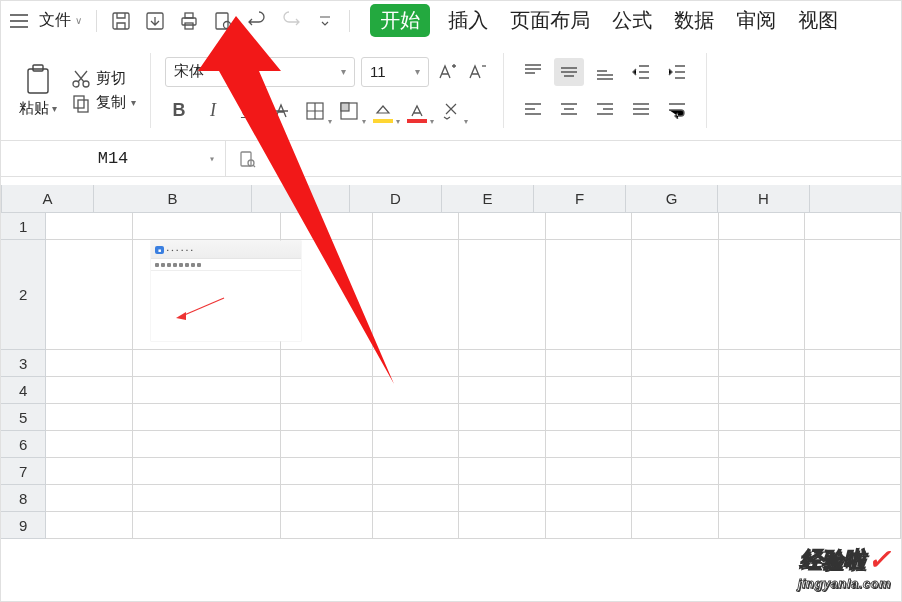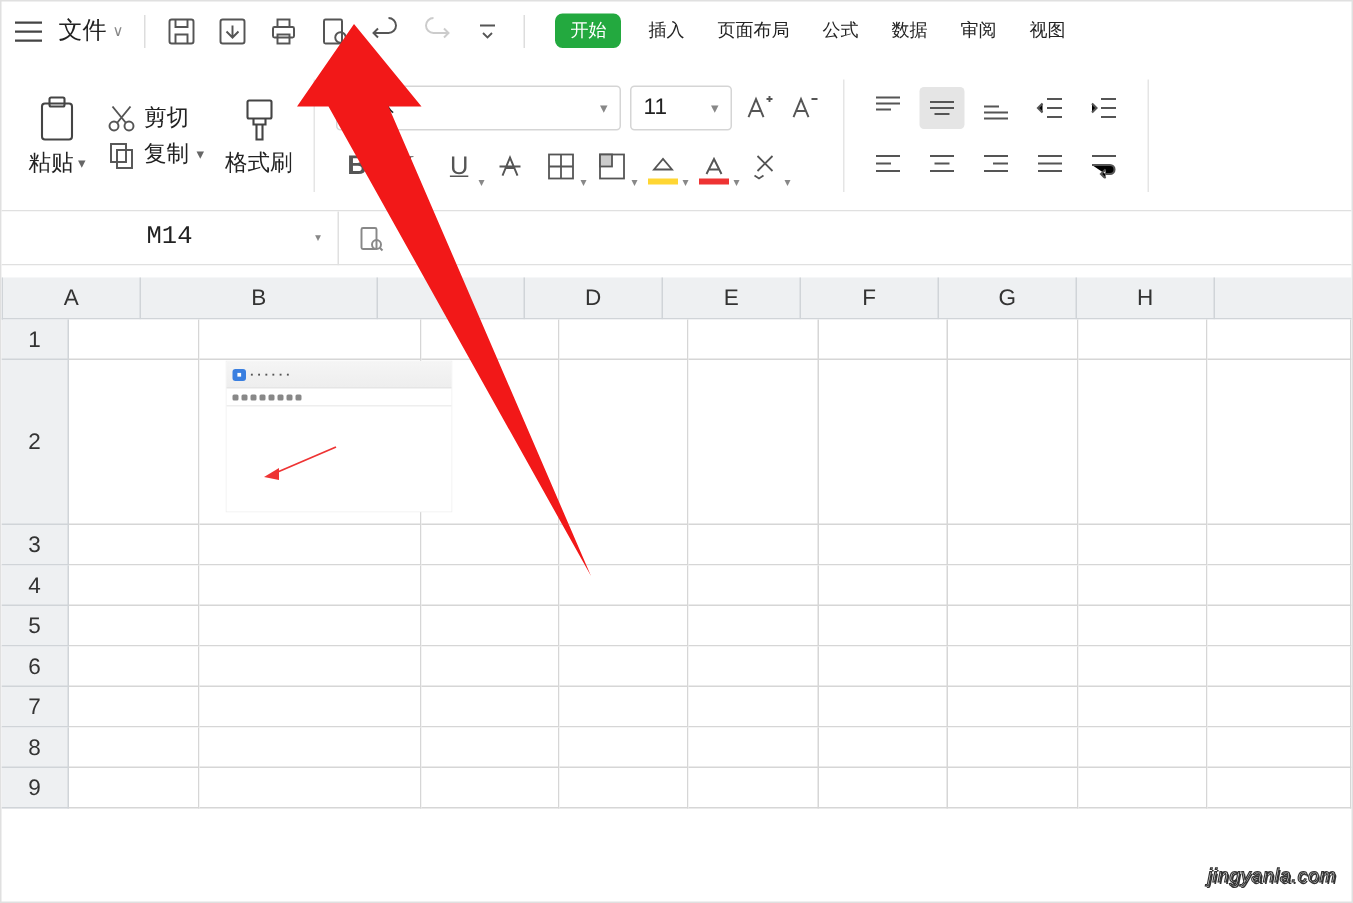--- a/index.html
+++ b/index.html
@@ -57,21 +57,21 @@
     cursor: pointer;
   }
   .qat-icon.disabled { color: #ccc; }
   .tabs {
     display: flex;
     align-items: center;
     gap: 14px;
     margin-left: 10px;
   }
   .tab {
-    font-size: 12px;
+    font-size: 20px;
     color: #222;
     cursor: pointer;
     padding: 2px 4px;
   }
   .tab.active {
     background: #23a93f;
     color: #fff;
     border-radius: 5px;
     padding: 3px 10px;
     font-weight: 500;
@@ -392,21 +392,21 @@
   }
   .wm-check {
     color: #e33;
     -webkit-text-stroke: 0;
     text-shadow: none;
     font-size: 28px;
     font-weight: 900;
   }
   .wm-bottom {
     font-size: 13px;
-    font-weight: 400;
+    font-weight: 700;
     color: #fff;
     -webkit-text-stroke: 0.8px #333;
     text-shadow: 1px 1px 0 #333;
     font-style: italic;
     letter-spacing: 0.5px;
   }
 </style>
 </head>
 <body>
 
@@ -501,29 +501,20 @@
         </span>
         <span class="side-btn">
           <svg viewBox="0 0 20 20" fill="none" stroke="currentColor" stroke-width="1.3">
               <rect x="3" y="3" width="10" height="12"></rect>
               <rect x="7" y="7" width="10" height="12"></rect>
             </svg>
           <span>复制</span>
             <span class="small-caret">▾</span>
         </span>
       </div>
-      <div class="paste-vert">
-        <svg class="paste-icon" viewBox="0 0 34 34" fill="none" stroke="currentColor" stroke-width="1.4">
-            <rect x="9" y="4" width="16" height="12" rx="1"></rect>
-            <path d="M13 16v4h8v-4M15 20v10h4V20"></path>
-          </svg>
-        <span class="paste-label">
-            <span>格式刷</span>
-          </span>
-      </div>
     </div>
   </div>
 
   <div class="ribbon-sep"></div>
 
   <div class="ribbon-group font-group">
     <div class="font-row">
       <div class="font-select font-name">
         <span>宋体</span>
         <span class="caret">▾</span>
@@ -828,14 +819,18 @@
       </svg>
     </div>
   </div>
 </div>
 
 <svg class="big-arrow" width="260" height="380">
   <polygon points="65,0 110,55 88,55 223,368 48,55 27,55" fill="#f21818"></polygon>
 </svg>
 
 <div class="watermark">
+  <div class="wm-top">
+    <span>经验啦</span>
+    <span class="wm-check">✓</span>
+  </div>
   <div class="wm-bottom">jingyanla.com</div>
 </div>
 
 </body></html>

